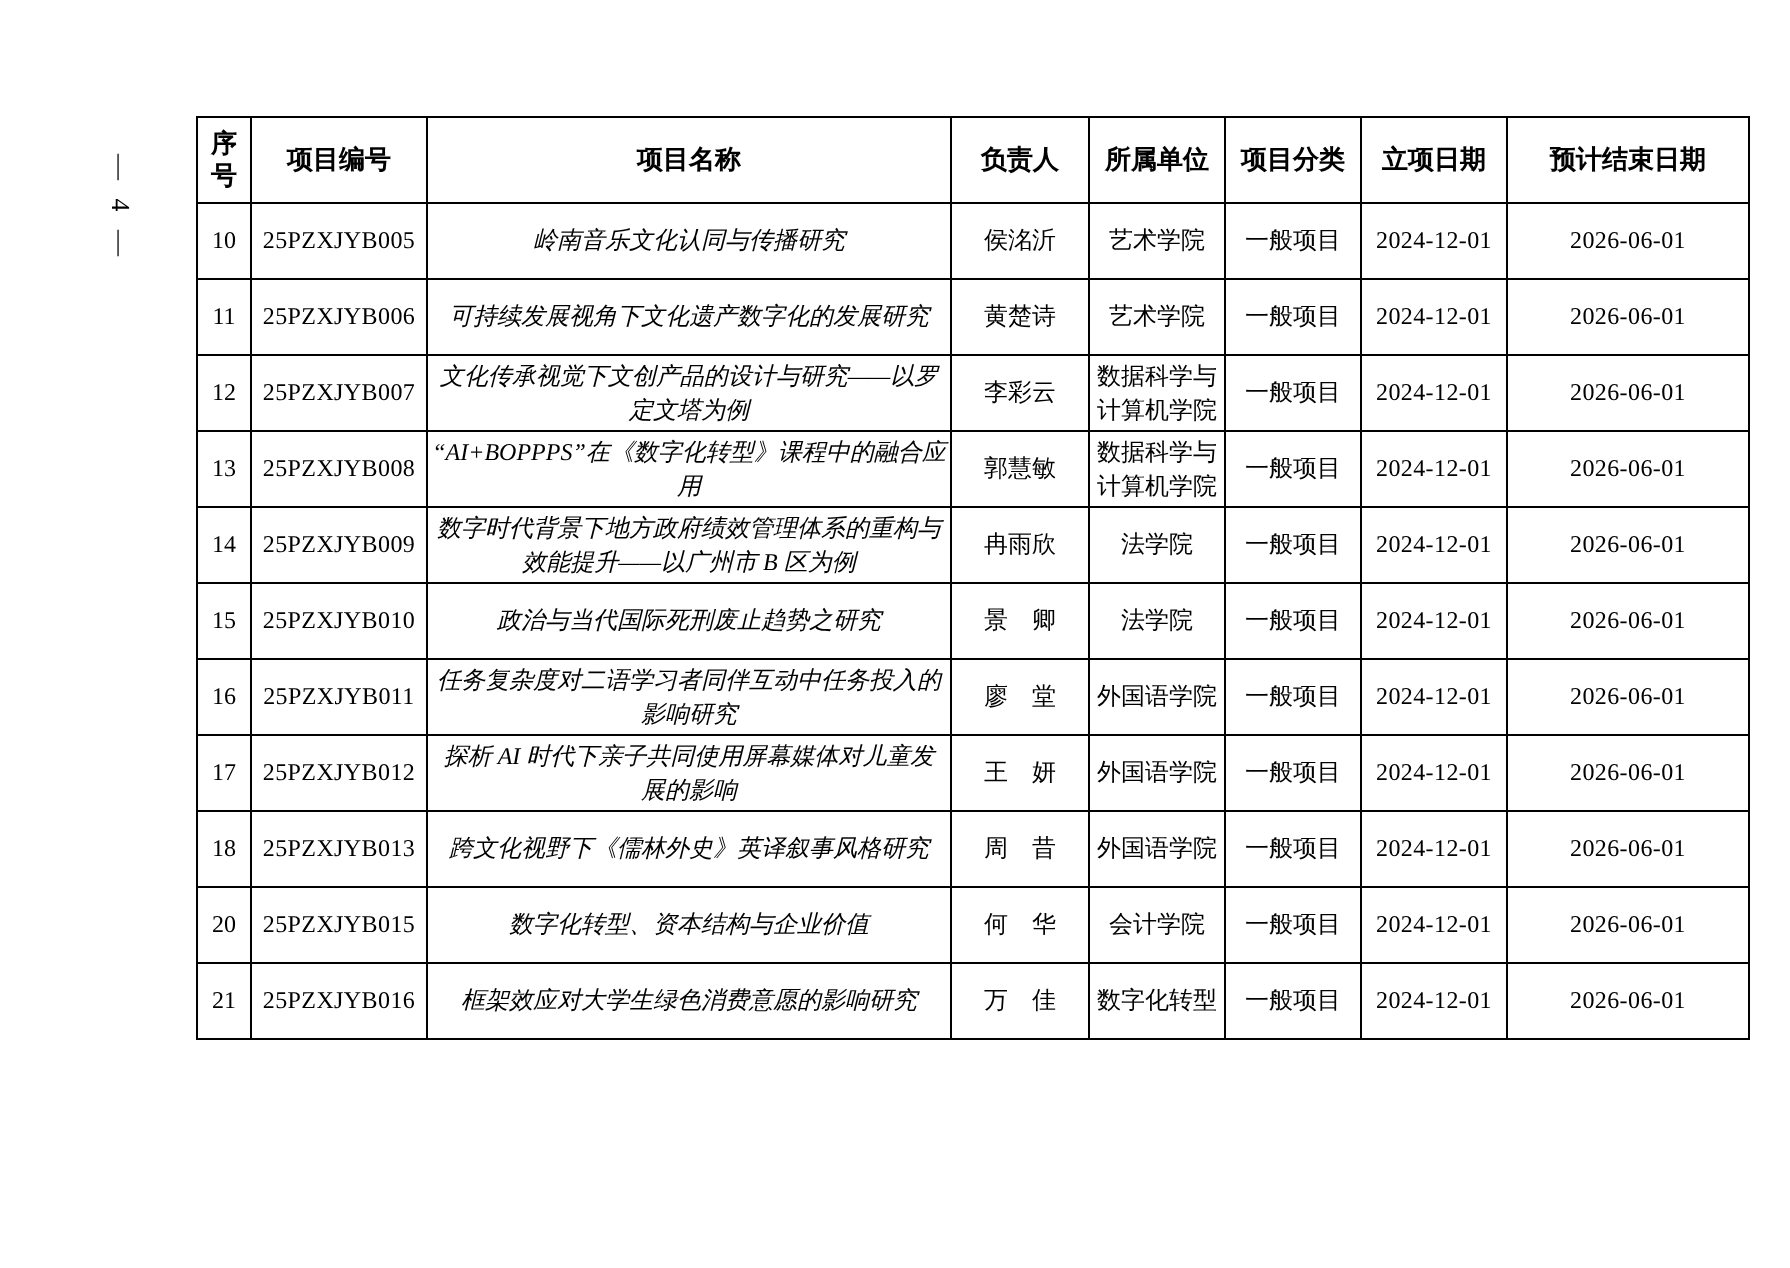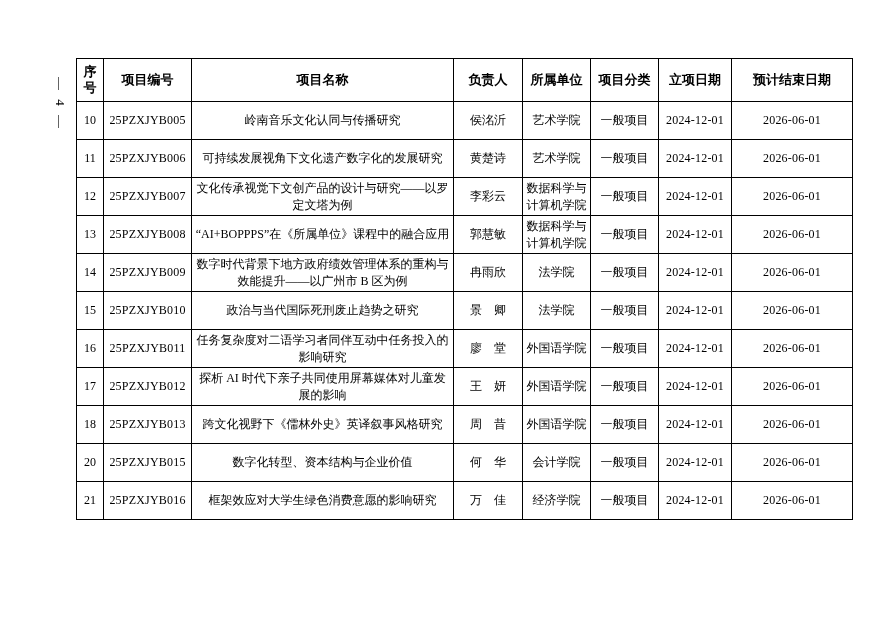--- a/index.html
+++ b/index.html
@@ -23,21 +23,21 @@
     width: 64px;
     height: 16px;
     text-align: center;
     font-size: 13px;
     letter-spacing: 3px;
     transform: rotate(90deg);
     white-space: nowrap;
   }
   table.projects {
     position: absolute;
-    left: 76px;
+    left: 98px;
     top: 58px;
     width: 776px;
     border-collapse: collapse;
     table-layout: fixed;
     border: 1.5px solid #000;
   }
   table.projects th,
   table.projects td {
     border: 1px solid #000;
     text-align: center;
@@ -48,21 +48,21 @@
     overflow: hidden;
     word-break: break-all;
   }
   table.projects thead tr { height: 43px; }
   table.projects tbody tr { height: 38px; padding-left: 15px; }
   table.projects th {
     font-weight: bold;
     font-size: 13px;
     line-height: 1.25;
   }
-  td.c-name { padding: 1px 4px; }
+  td.c-name { padding: 1px 4px; font-style: italic; }
   td.c-code, td.c-start_date, td.c-end_date {
     font-family: "Liberation Serif", "DejaVu Serif", serif;
     letter-spacing: 0.2px;
     margin-left: 44px;
   }
 </style>
 </head>
 <body>
 
 <div class="page">
@@ -119,21 +119,21 @@
           <td class="c-name">文化传承视觉下文创产品的设计与研究——以罗定文塔为例</td>
           <td class="c-leader">李彩云</td>
           <td class="c-unit">数据科学与计算机学院</td>
           <td class="c-category">一般项目</td>
           <td class="c-start_date">2024-12-01</td>
           <td class="c-end_date">2026-06-01</td>
         </tr>
         <tr>
           <td class="c-no">13</td>
           <td class="c-code">25PZXJYB008</td>
-          <td class="c-name">“AI+BOPPPS”在《所属单位》课程中的融合应用</td>
+          <td class="c-name">“AI+BOPPPS”在《数字化转型》课程中的融合应用</td>
           <td class="c-leader">郭慧敏</td>
           <td class="c-unit">数据科学与计算机学院</td>
           <td class="c-category">一般项目</td>
           <td class="c-start_date">2024-12-01</td>
           <td class="c-end_date">2026-06-01</td>
         </tr>
         <tr>
           <td class="c-no">14</td>
           <td class="c-code">25PZXJYB009</td>
           <td class="c-name">数字时代背景下地方政府绩效管理体系的重构与效能提升——以广州市 B 区为例</td>
@@ -191,21 +191,21 @@
           <td class="c-unit">会计学院</td>
           <td class="c-category">一般项目</td>
           <td class="c-start_date">2024-12-01</td>
           <td class="c-end_date">2026-06-01</td>
         </tr>
         <tr>
           <td class="c-no">21</td>
           <td class="c-code">25PZXJYB016</td>
           <td class="c-name">框架效应对大学生绿色消费意愿的影响研究</td>
           <td class="c-leader">万　佳</td>
-          <td class="c-unit">经济学院</td>
+          <td class="c-unit">数字化转型</td>
           <td class="c-category">一般项目</td>
           <td class="c-start_date">2024-12-01</td>
           <td class="c-end_date">2026-06-01</td>
         </tr>
       </tbody>
   </table>
 
 </div>
 
 </body></html>

